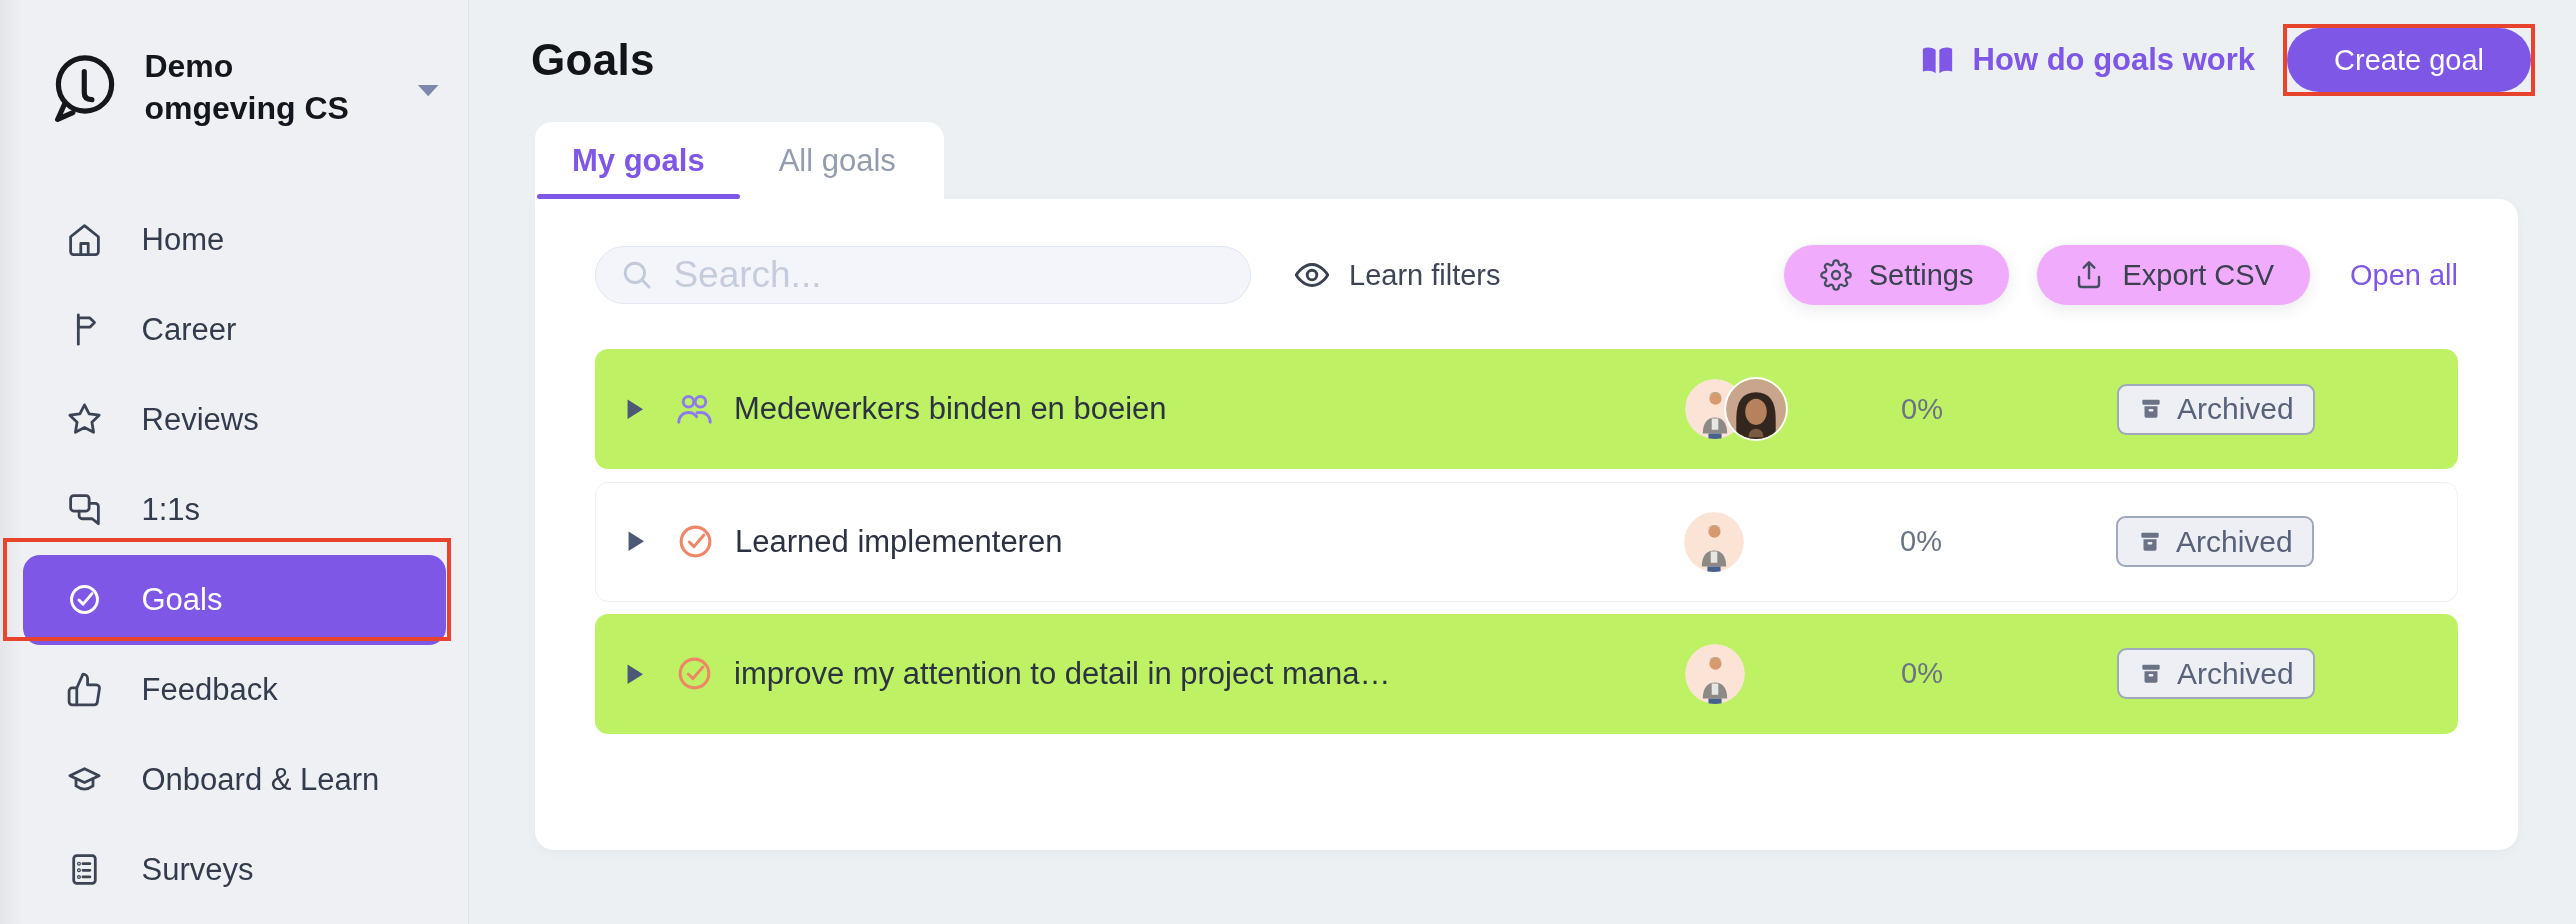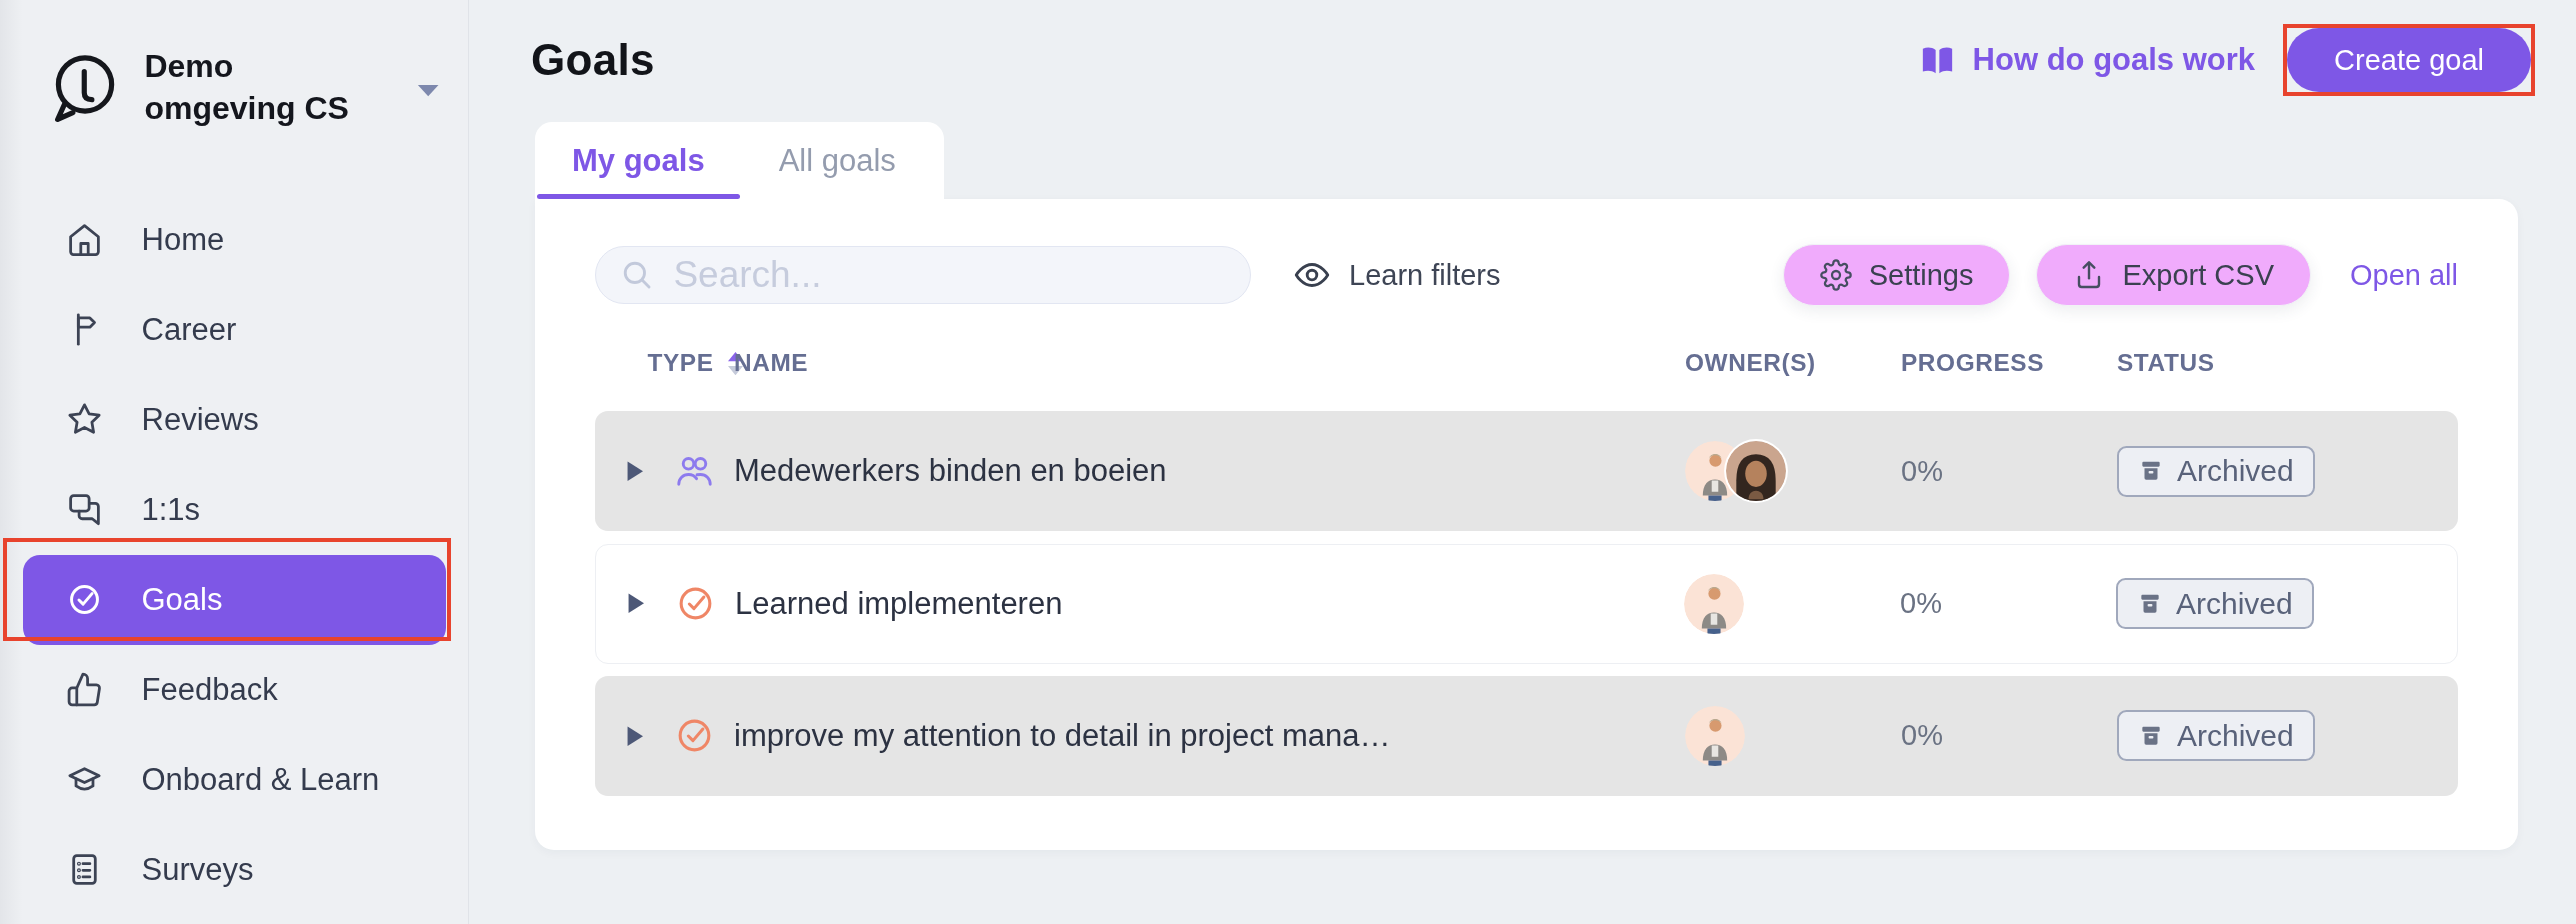--- a/index.html
+++ b/index.html
@@ -71,21 +71,21 @@
   
   .goals-table { margin-top: 43px; }
   .grid-cols { display: grid; grid-template-columns: 49px 60px 1fr 216px 216px 341px;
     align-items: center; }
   .thead { padding-left: 30px; }
   .th { font-size: 24.4px; font-weight: bold; color: #656e92; letter-spacing: 0.6px; }
   .th-type { grid-column: 1 / span 2; display: flex; align-items: center; gap: 13px; margin-left: 22.5px; }
   .sort-icon { display: flex; flex-direction: column; gap: 2.8px; cursor: pointer; }
   .rows { margin-top: 34px; display: flex; flex-direction: column; gap: 12.2px; }
   .row { height: 120px; border-radius: 13px; padding-left: 30px; cursor: pointer; }
-  .row.shade { background: #e5e5e5; }
+  .row.shade { background: #bef264; }
   .row.bordered { background: #fff; border: 1.9px solid #edeff3; }
   .expander { display: flex; align-items: center; cursor: pointer; }
   .type-icon { display: flex; align-items: center; }
   .type-icon svg { width: 41px; height: 41px; }
   .goal-name { font-size: 31px; color: #2c3242; white-space: nowrap; overflow: hidden; padding-right: 28px; }
   .owners { display: flex; align-items: center; }
   .avatar { width: 60px; height: 60px; border-radius: 50%; overflow: hidden; flex: none; }
   .avatar + .avatar { margin-left: -19px; box-shadow: 0 0 0 1.9px #fff; }
   .progress { font-size: 29px; color: #6a7283; }
   .status-badge { display: inline-flex; align-items: center; gap: 13px; height: 51px;
@@ -246,37 +246,20 @@
                 <path d="M8 6.5 12 2.5l4 4"></path>
                 <path d="M4.5 13.5v5.5a2 2 0 0 0 2 2h11a2 2 0 0 0 2-2v-5.5"></path>
               </svg>
             <span>Export CSV</span>
           </div>
           <span class="open-all">Open all</span>
         </div>
       </div>
 
       <div class="goals-table">
-        <div class="grid-cols thead">
-          <div class="th th-type">
-            <span>TYPE</span>
-            <span class="sort-icon">
-              <svg width="17" height="10.3" viewBox="0 0 18 11">
-                  <polygon points="9,0 17,10 1,10" fill="#8a64ea"></polygon>
-                </svg>
-              <svg width="17" height="10.3" viewBox="0 0 18 11">
-                  <polygon points="1,1 17,1 9,11" fill="#c5cada"></polygon>
-                </svg>
-            </span>
-          </div>
-          <div class="th" style="grid-column:3">NAME</div>
-          <div class="th">OWNER(S)</div>
-          <div class="th">PROGRESS</div>
-          <div class="th">STATUS</div>
-        </div>
 
         <div class="rows">
 
           <div class="grid-cols row shade">
             <span class="expander">
               <svg width="20.6" height="22.5" viewBox="0 0 16 17">
                   <polygon points="2,1 14,8.5 2,16" fill="#4d5877"></polygon>
                 </svg>
             </span>
             <span class="type-icon">

